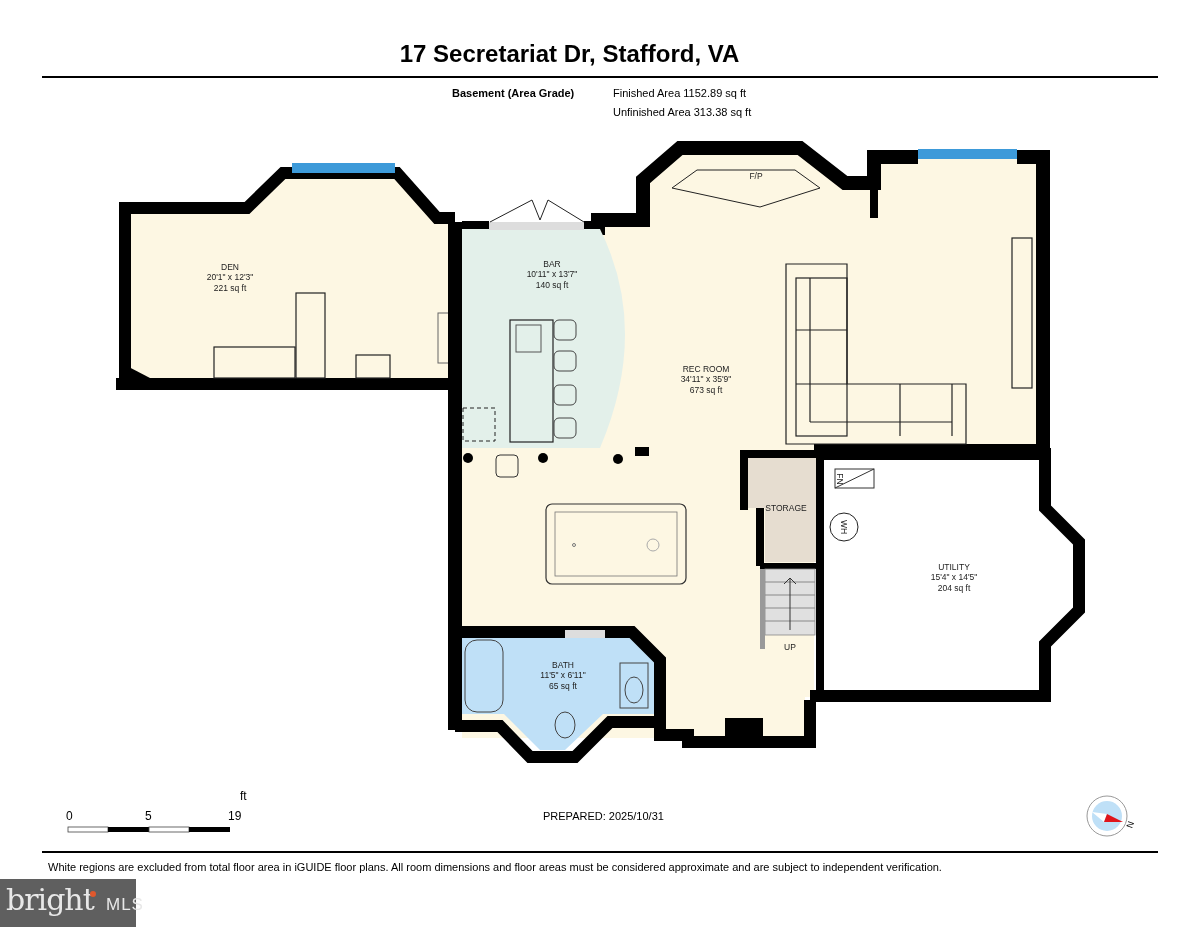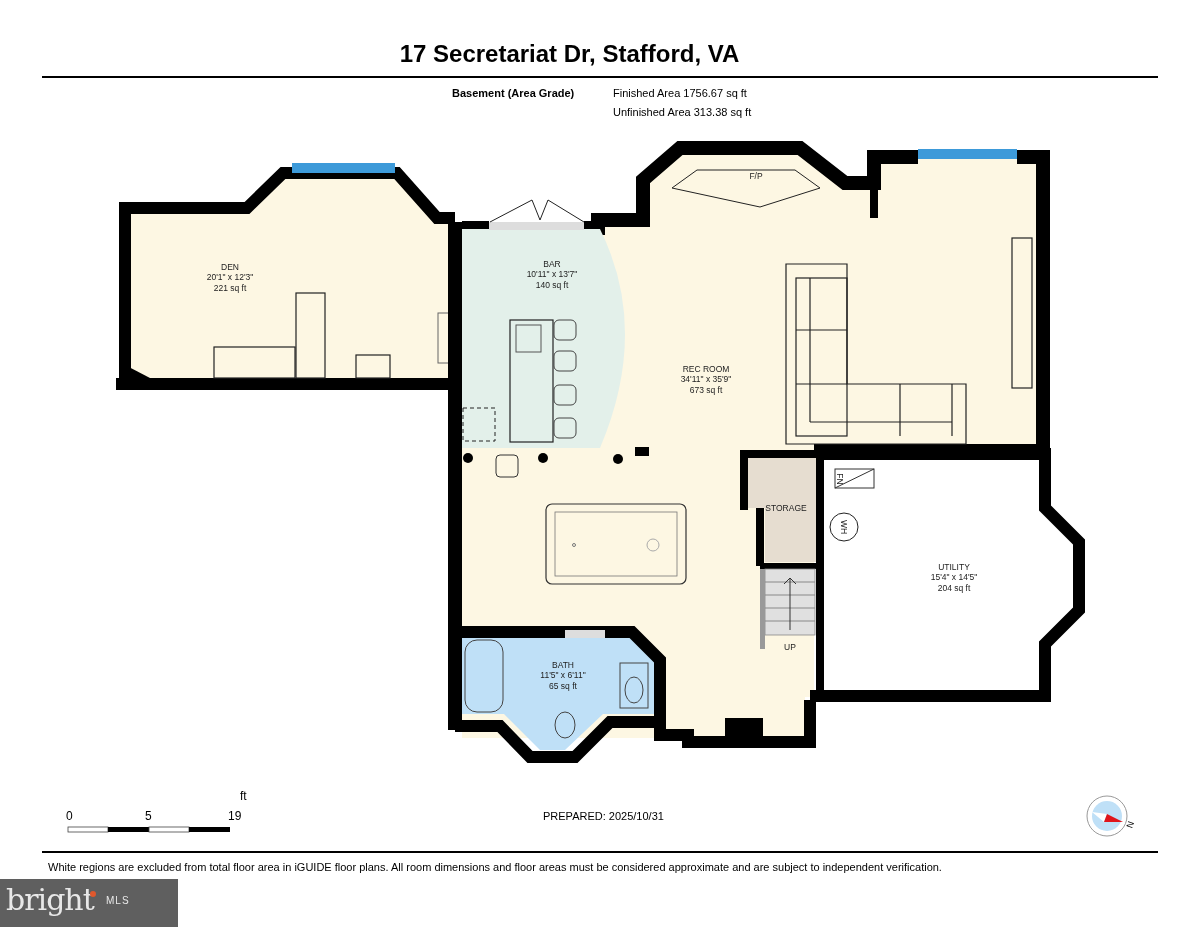--- a/index.html
+++ b/index.html
@@ -6,32 +6,32 @@
   body { width:1200px; height:927px; position:relative; overflow:hidden; font-family:"Liberation Sans", sans-serif; color:#000; }
   .title { position:absolute; left:0; width:1139px; top:40px; text-align:center; font-size:24px; font-weight:bold; }
   .rule { position:absolute; left:42px; width:1116px; height:2px; background:#000; }
   .subhead { position:absolute; font-size:11px; }
   .subhead.bold { font-weight:bold; }
   svg.plan { position:absolute; left:0; top:0; }
   .rlabel { font-family:"Liberation Sans", sans-serif; font-size:8.5px; fill:#222; text-anchor:middle; }
   .scale-lbl { position:absolute; font-size:12px; }
   .prepared { position:absolute; left:543px; top:810px; font-size:11px; }
   .disclaimer { position:absolute; left:48px; top:861px; font-size:11px; }
-  .logo { position:absolute; left:0; top:879px; width:178px; height:48px; background:#5f5f5f; color:#e8e8e8; }
+  .logo { position:absolute; left:0; top:879px; width:136px; height:48px; background:#5f5f5f; color:#e8e8e8; }
   .logo .b { position:absolute; left:6px; top:3px; font-family:"DejaVu Serif", serif; font-size:30px; letter-spacing:-1px; }
-  .logo .m { position:absolute; left:106px; top:16px; font-size:10px; letter-spacing:1px; }
+  .logo .m { position:absolute; left:106px; top:16px; font-size:17px; letter-spacing:1px; }
   .logo .dot { position:absolute; left:90px; top:12px; width:6px; height:6px; border-radius:50%; background:#e0582d; }
 </style>
 </head>
 <body>
 
 <div class="title">17 Secretariat Dr, Stafford, VA</div>
 <div class="rule" style="top:76px"></div>
 <div class="subhead bold" style="left:452px; top:87px">Basement (Area Grade)</div>
-<div class="subhead" style="left:613px; top:87px">Finished Area 1756.67 sq ft</div>
+<div class="subhead" style="left:613px; top:87px">Finished Area 1152.89 sq ft</div>
 <div class="subhead" style="left:613px; top:106px">Unfinished Area 313.38 sq ft</div>
 
 <svg class="plan" width="1200" height="927" viewBox="0 0 1200 927">
 
   <g>
     <polygon points="125,208 247,208 283,173 397,173 437,218 455,218 455,381 125,381" fill="#fdf7e3"></polygon>
     <polyline points="125,381 125,208 247,208 283,173 397,173 437,218 455,218" fill="none" stroke="#000" stroke-width="12"></polyline>
     <line x1="116" y1="384" x2="460" y2="384" stroke="#000" stroke-width="12"></line>
     <polygon points="125,365 150,378 125,378" fill="#000"></polygon>
     <rect x="292" y="163" width="103" height="10" fill="#3d9ad9"></rect>

